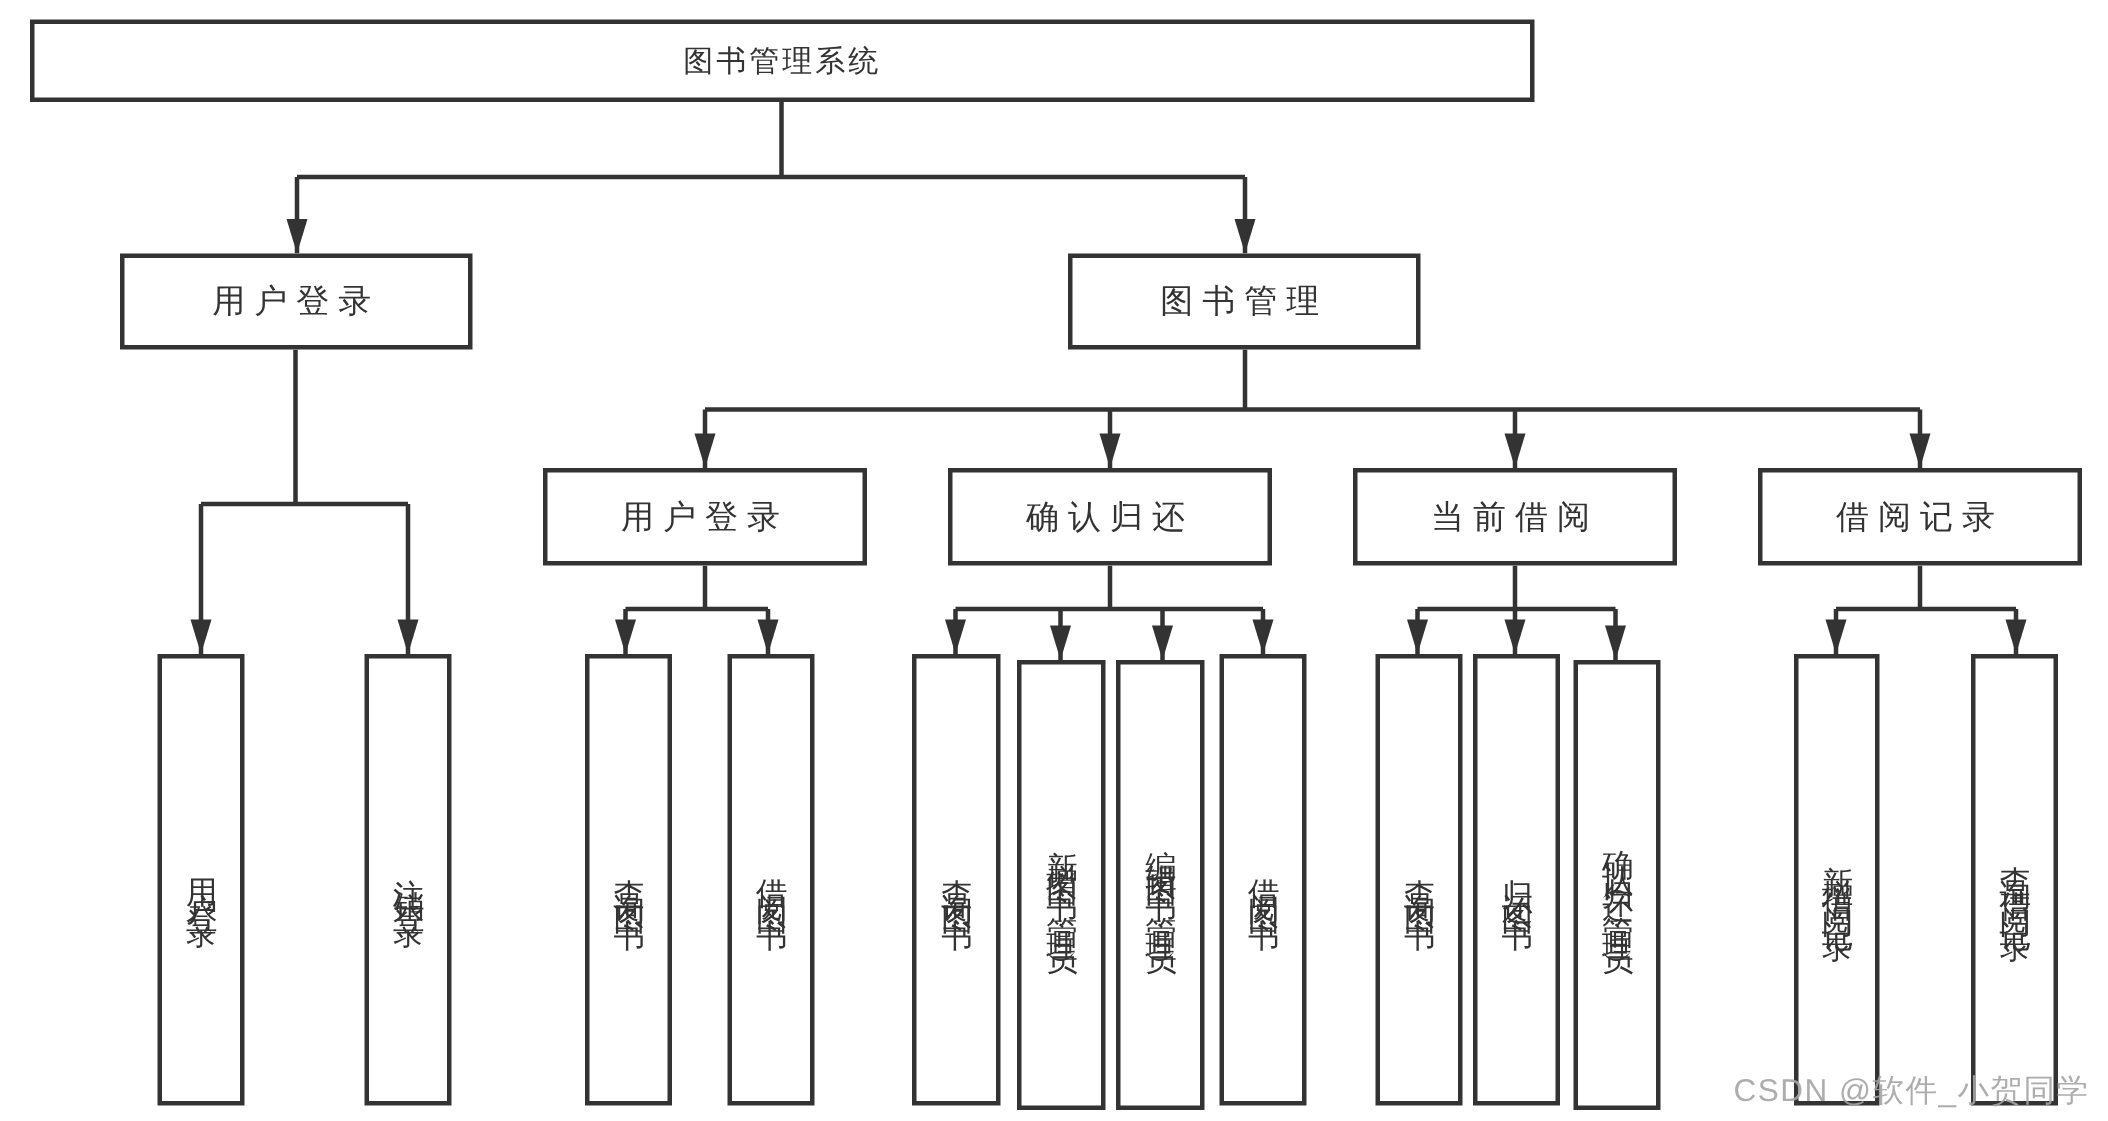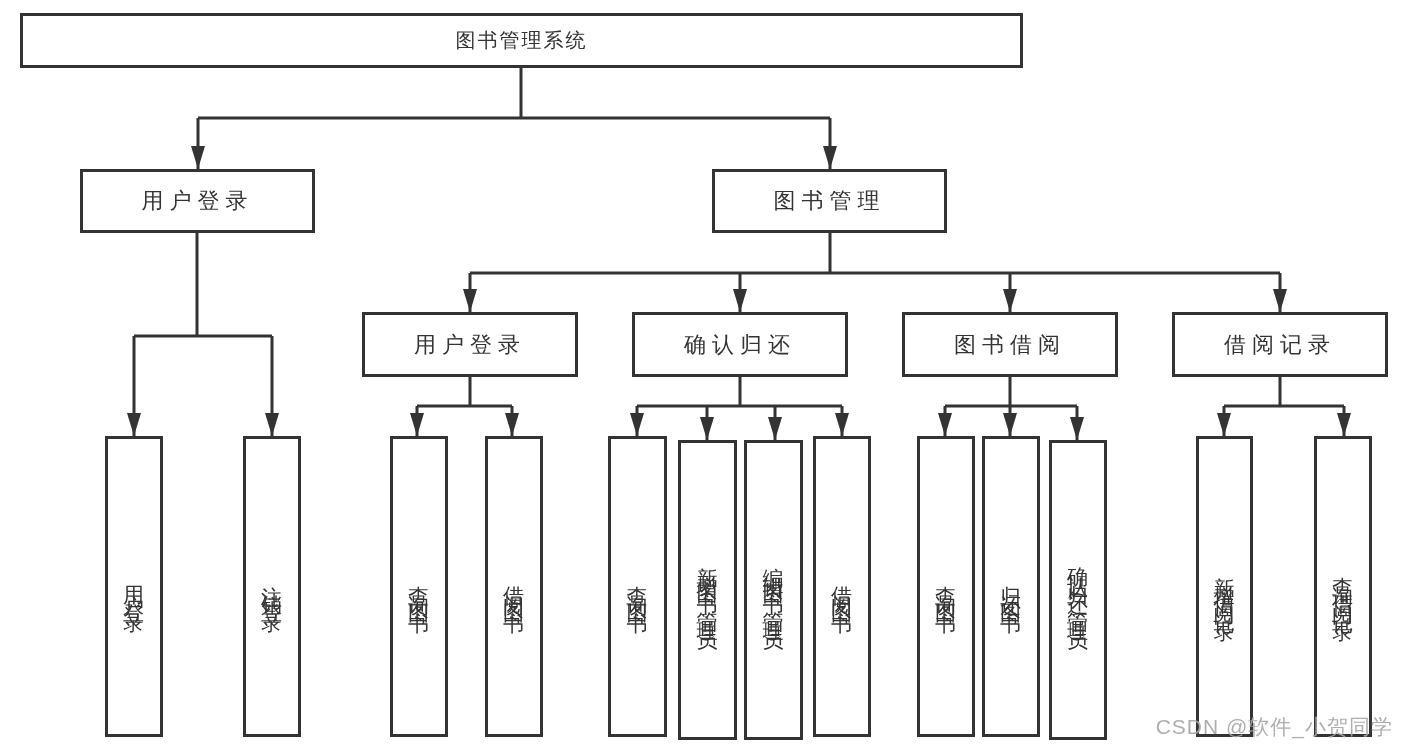--- a/index.html
+++ b/index.html
@@ -92,21 +92,21 @@
     <span class="lbl">图书管理</span>
   </div>
 
   <div class="node h" style="left:362px;top:312px;width:216px;height:65px">
     <span class="lbl">用户登录</span>
   </div>
   <div class="node h" style="left:632px;top:312px;width:216px;height:65px">
     <span class="lbl">确认归还</span>
   </div>
   <div class="node h" style="left:902px;top:312px;width:216px;height:65px">
-    <span class="lbl">图书借阅</span>
+    <span class="lbl">当前借阅</span>
   </div>
   <div class="node h" style="left:1172px;top:312px;width:216px;height:65px">
     <span class="lbl">借阅记录</span>
   </div>
 
   <div class="node v" style="left:105px;top:436px;width:58px;height:301px">
     <span class="lbl">用户登录</span>
   </div>
   <div class="node v" style="left:243px;top:436px;width:58px;height:301px">
     <span class="lbl">注销登录</span>

